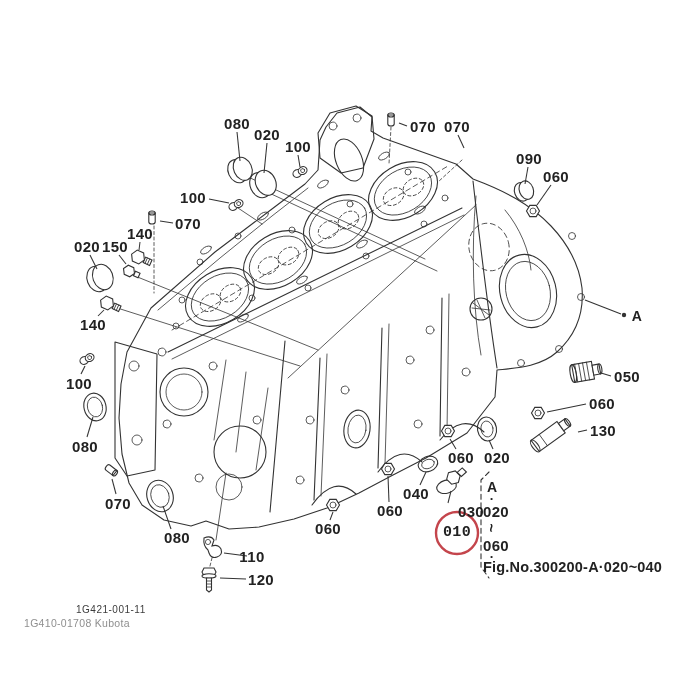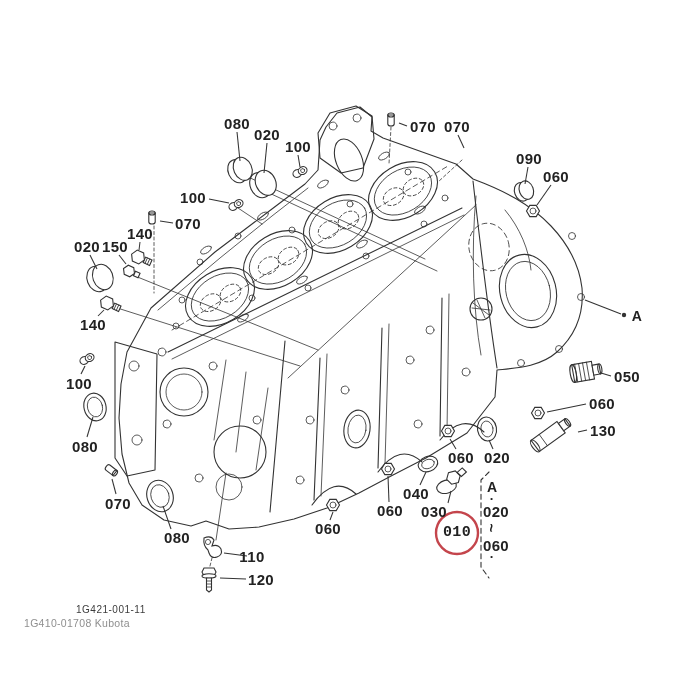--- a/index.html
+++ b/index.html
@@ -380,34 +380,35 @@
       <div class="callout" style="left: 93px; top: 324px;">140</div>
       <div class="callout" style="left: 79px; top: 383px;">100</div>
       <div class="callout" style="left: 85px; top: 446px;">080</div>
       <div class="callout" style="left: 118px; top: 503px;">070</div>
       <div class="callout" style="left: 177px; top: 537px;">080</div>
       <div class="callout" style="left: 252px; top: 556px;">110</div>
       <div class="callout" style="left: 261px; top: 579px;">120</div>
       <div class="callout" style="left: 328px; top: 528px;">060</div>
       <div class="callout" style="left: 390px; top: 510px;">060</div>
       <div class="callout" style="left: 416px; top: 493px;">040</div>
-      <div class="callout" style="left: 434px; top: 511px;">030</div>
+      <div class="callout" style="left: 471px; top: 511px;">030</div>
       <div class="callout" style="left: 461px; top: 457px;">060</div>
       <div class="callout" style="left: 497px; top: 457px;">020</div>
       <div class="callout" style="left: 627px; top: 376px;">050</div>
       <div class="callout" style="left: 602px; top: 403px;">060</div>
       <div class="callout" style="left: 603px; top: 430px;">130</div>
       <div class="callout ref" style="left: 637px; top: 316px;">A</div>
       <div class="callout" style="left: 457px; top: 532px; font-family: Liberation Mono, monospace;">010</div>
     </div>
 
   <div class="ref-col">
     <span class="ref-a">A</span>
     <span class="ref-dot1">·</span>
     <span class="ref-start">020</span>
     <span class="ref-tilde">~</span>
     <span class="ref-end">060</span>
     <span class="ref-dot2">·</span>
   </div>
+  <div class="fig-line">Fig.No.300200-A·020~040</div>
 
   <div class="code-small">1G421-001-11</div>
   <div class="code-catalog">1G410-01708 Kubota</div>
 </div>
 
 </body></html>

